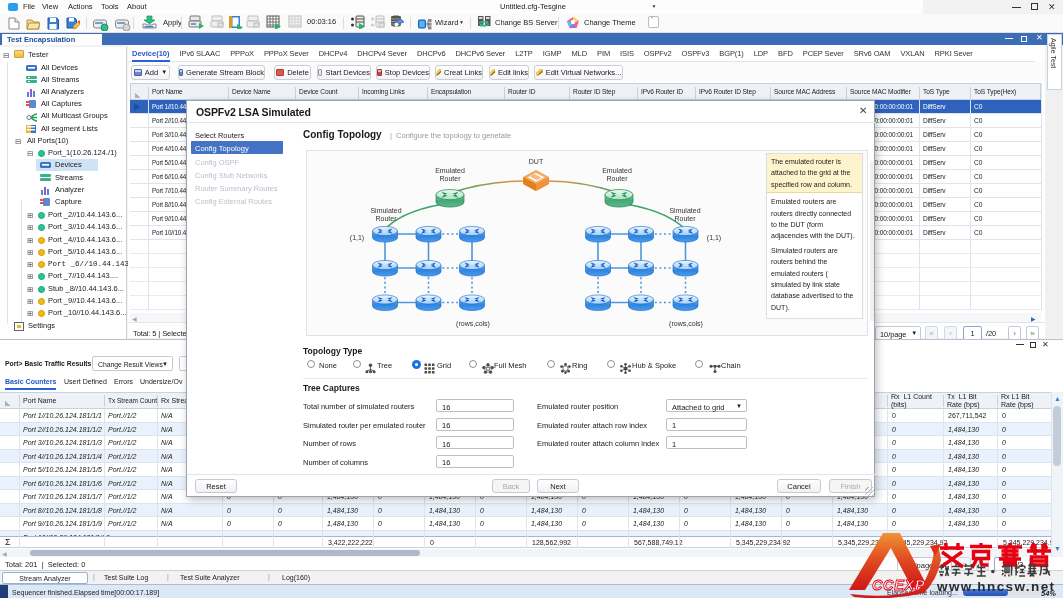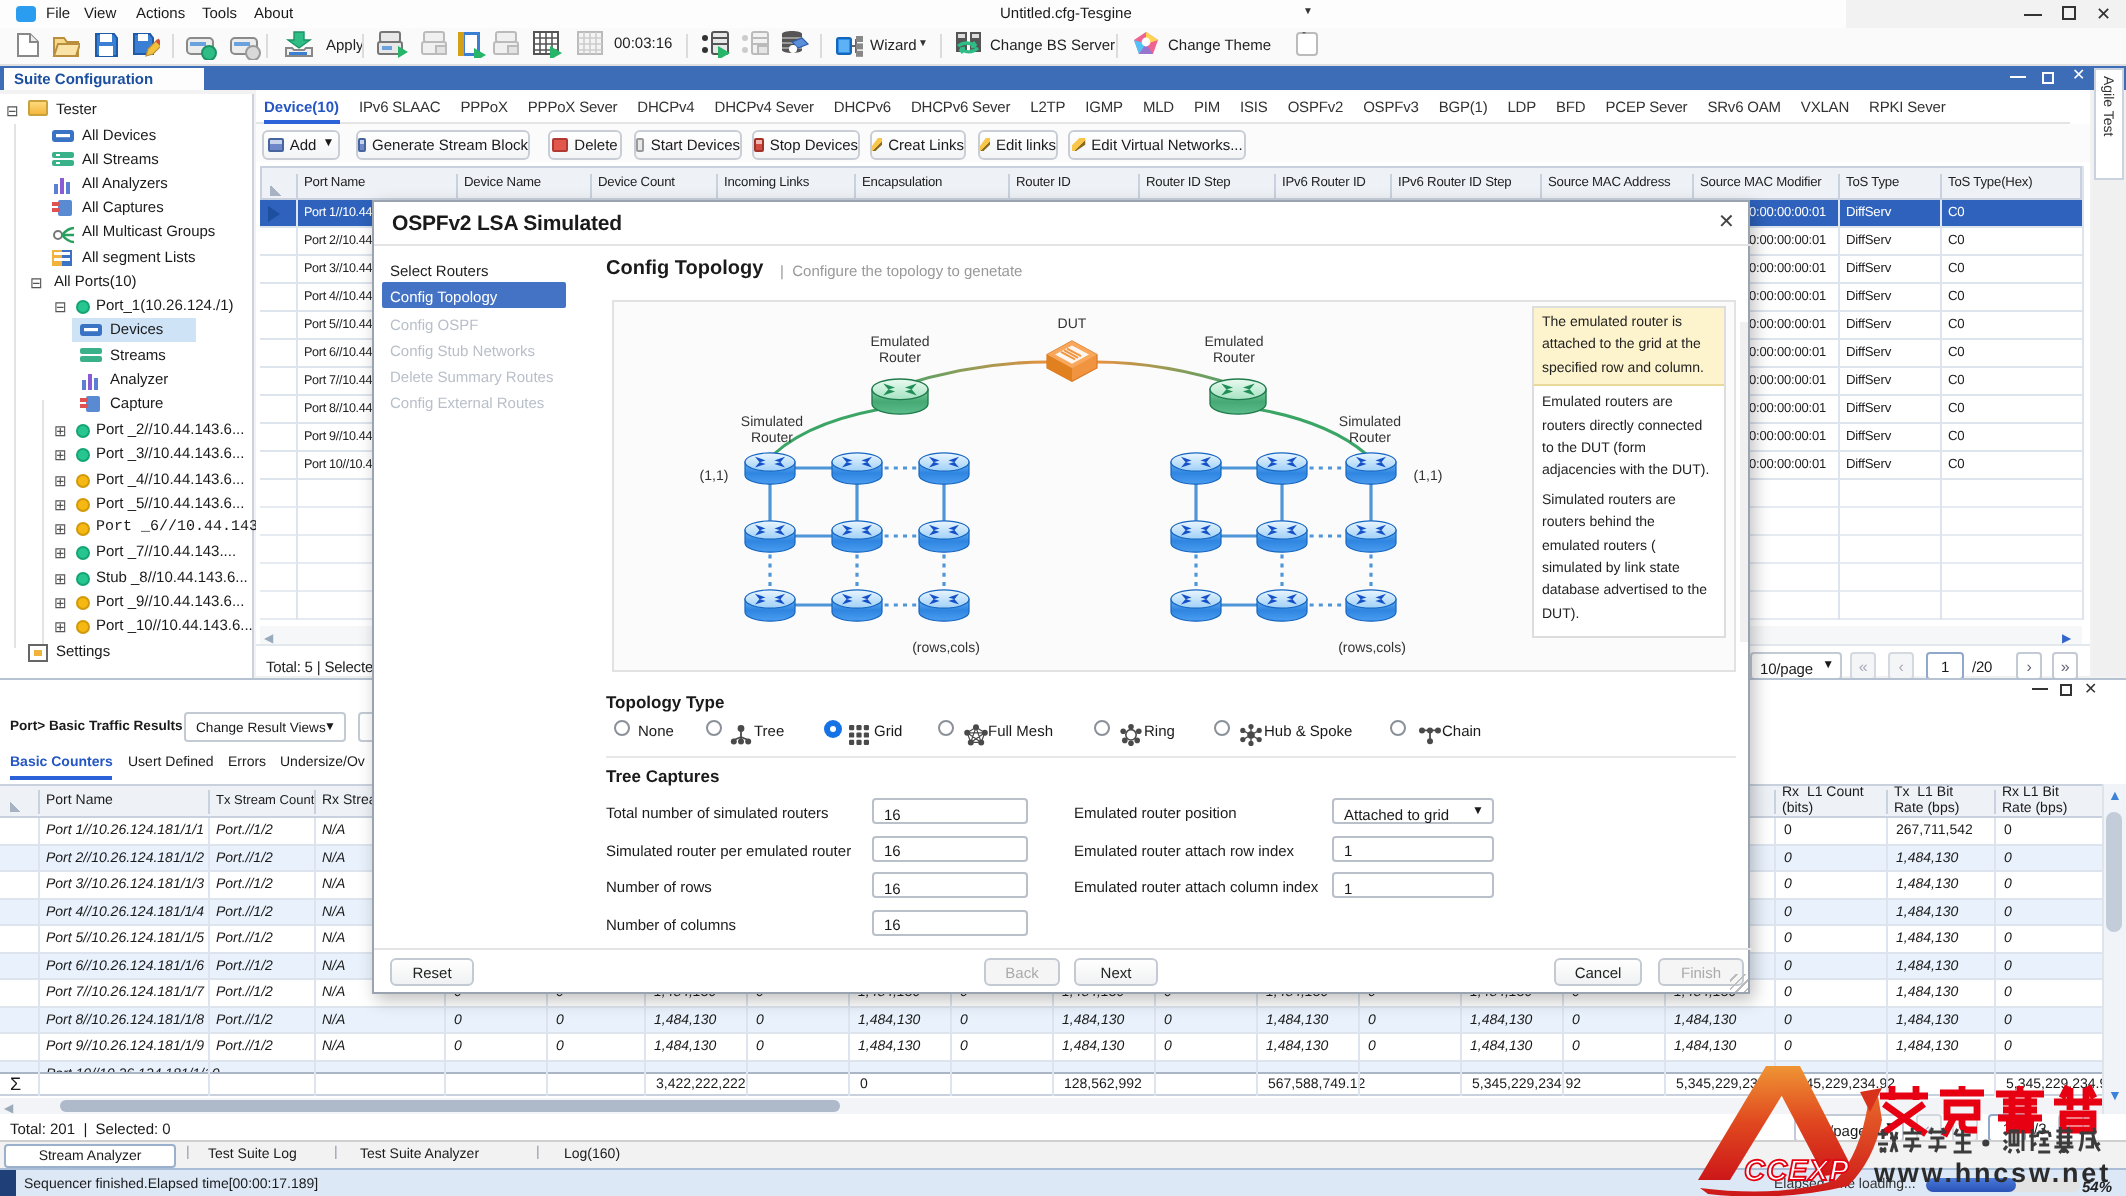--- a/index.html
+++ b/index.html
@@ -159,21 +159,21 @@
       </svg></div>
   <div class="abs" style="left:584px;top:4px;font-size:7.5px;color:#222;">Change Theme</div>
   <div class="abs" style="left:648px;top:2px;width:11px;height:12px;border:1px solid #bbb;border-radius:2px;background:#fff;">
       <span style="position:absolute;left:2.5px;top:-14px;font-size:5px;color:#333;">▼</span>
       <span style="position:absolute;left:2px;top:-3px;font-size:6px;color:#333;">-</span>
     </div>
 </div>
 
 <div class="abs" id="bluebar" style="left:0;top:33px;width:1063px;height:12px;background:#3e6db8;">
   <div class="abs" style="left:2px;top:1px;width:100px;height:11px;background:#fdfdfd;"></div>
-  <div class="abs b" style="left:7px;top:2px;font-size:7.5px;color:#1d4fa0;">Suite Configuration</div>
+  <div class="abs b" style="left:7px;top:2px;font-size:7.5px;color:#1d4fa0;">Test Encapsulation</div>
   <div class="abs" style="left:1005px;top:5px;width:8px;height:1px;background:#fff;"></div>
   <div class="abs" style="left:1021px;top:3px;width:6px;height:6px;border:1px solid #fff;"></div>
   <div class="abs" style="left:1036px;top:0px;font-size:8px;color:#fff;">✕</div>
 </div>
 
 <div class="abs" id="leftpanel" style="left:0;top:46.6px;width:127px;height:293px;background:#fff;border-right:1px solid #c9d2de;font-size:7.5px;white-space:nowrap;">
 
   <div class="abs" style="left:7px;top:15.1px;width:1px;height:262px;background:#e3e3e3;"></div>
   <div class="abs" style="left:21px;top:153.5px;width:1px;height:126px;background:#e3e3e3;"></div>
 
@@ -710,21 +710,21 @@
 
 <div class="abs" id="dialog" style="left:186px;top:100px;width:689px;height:397px;background:#fff;border:1px solid #9aa4b0;box-shadow:2px 3px 8px rgba(0,0,0,.25);white-space:nowrap;">
   <div class="abs b" style="left:9px;top:5px;font-size:10.5px;letter-spacing:-0.1px;">OSPFv2 LSA Simulated</div>
   <div class="abs" style="left:672px;top:4px;font-size:10px;color:#444;">✕</div>
   <div class="abs" style="left:0;top:21px;width:689px;height:1px;background:#e4e4e4;"></div>
   <div class="abs" style="left:8px;top:30px;font-size:7.5px;color:#222;">Select Routers</div>
   <div class="abs" style="left:4px;top:40px;width:92px;height:13px;background:#4472c4;border-radius:1px;"></div>
   <div class="abs" style="left:8px;top:43px;font-size:7.5px;color:#fff;">Config Topology</div>
   <div class="abs" style="left:8px;top:57px;font-size:7.5px;color:#b9bfc9;">Config OSPF</div>
   <div class="abs" style="left:8px;top:70px;font-size:7.5px;color:#b9bfc9;">Config Stub Networks</div>
-  <div class="abs" style="left:8px;top:83px;font-size:7.5px;color:#b9bfc9;">Delete Summary Routes</div>
+  <div class="abs" style="left:8px;top:83px;font-size:7.5px;color:#b9bfc9;">Router Summary Routes</div>
   <div class="abs" style="left:8px;top:96px;font-size:7.5px;color:#b9bfc9;">Config External Routes</div>
   <div class="abs b" style="left:116px;top:28px;font-size:10px;">Config Topology</div>
   <div class="abs" style="left:203px;top:30px;font-size:7.5px;color:#999;">|&nbsp; Configure the topology to genetate</div>
   <div class="abs" id="diagbox" style="left:119px;top:49px;width:562px;height:186px;background:#fbfbfb;border:1px solid #e2e2e2;">
       <svg width="562" height="186" viewBox="0 0 562 186" style="position:absolute;left:0;top:0;">
 <defs>
 <linearGradient id="rbody" x1="0" y1="0" x2="0" y2="1">
             <stop offset="0" stop-color="#66b0f2"></stop>
             <stop offset=".5" stop-color="#2f85e0"></stop>
             <stop offset="1" stop-color="#4a9df0"></stop>

